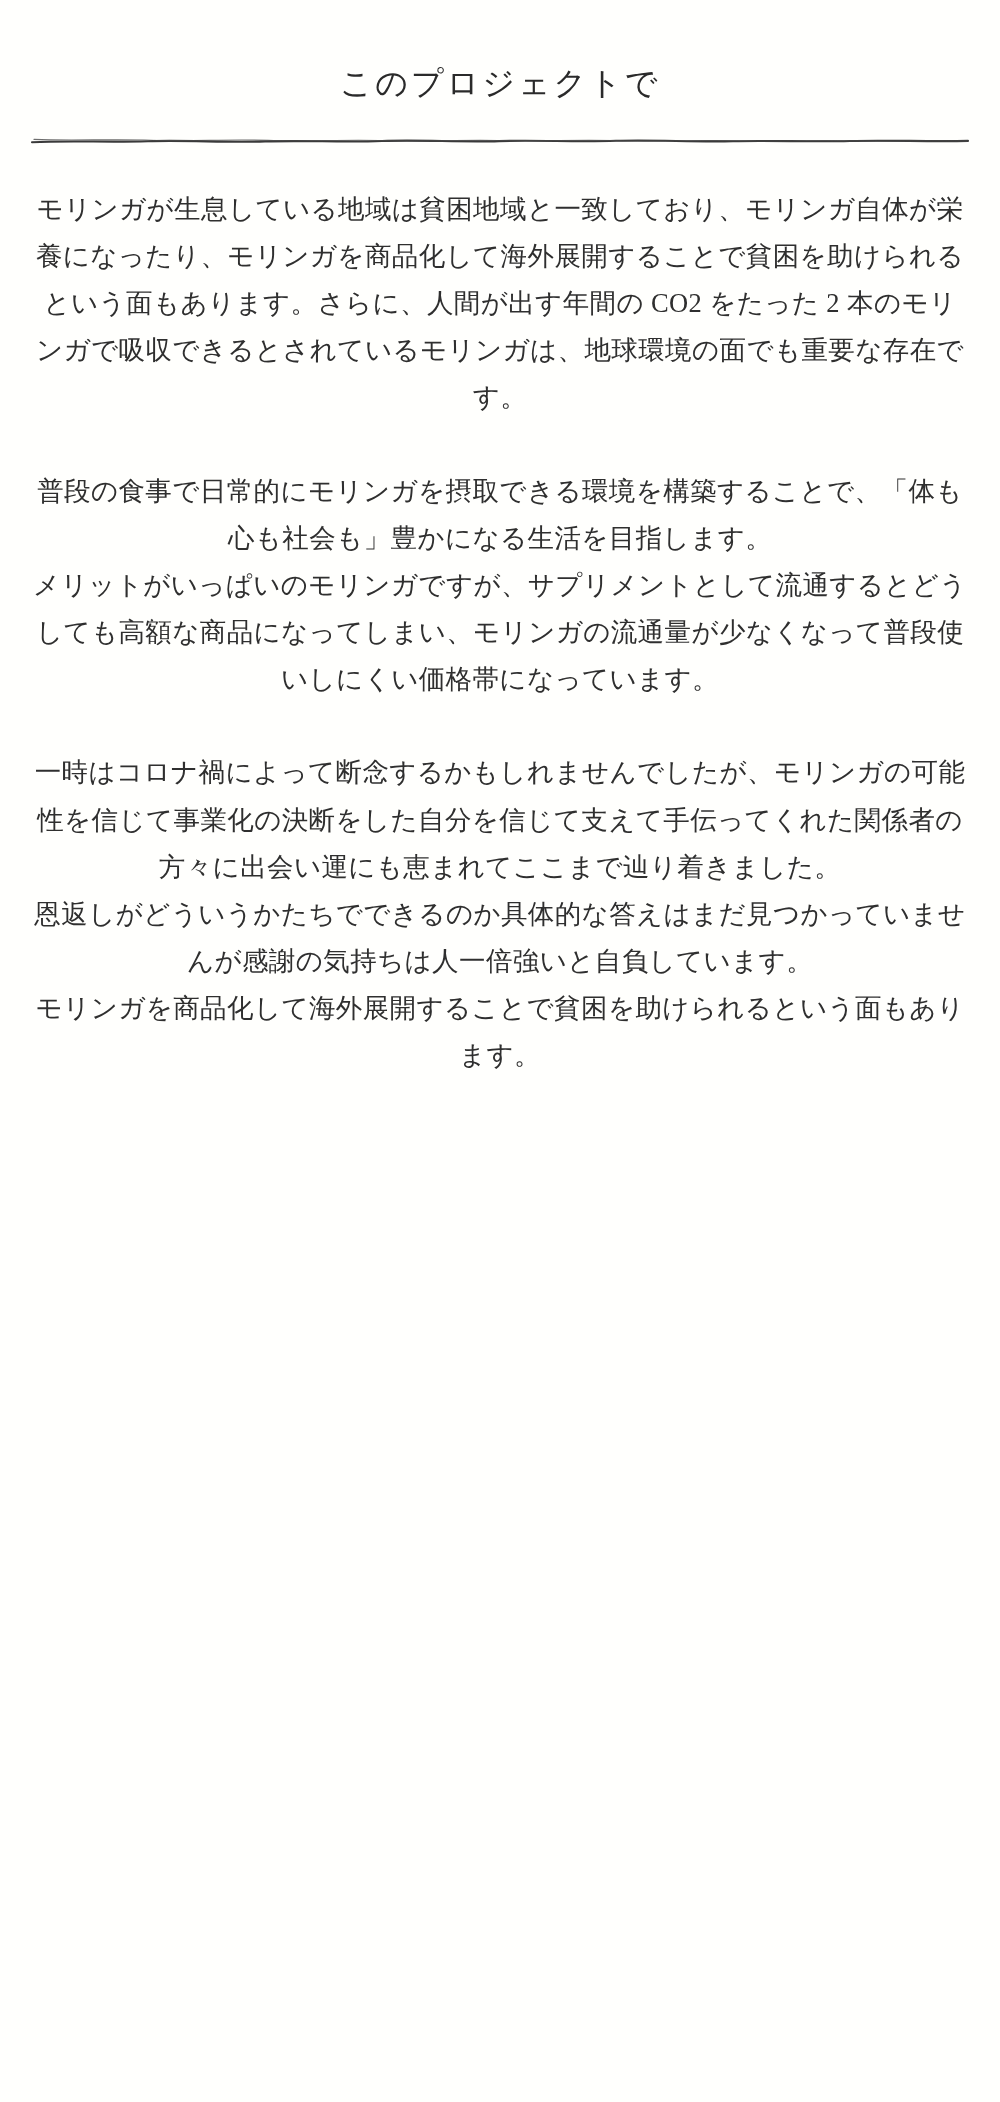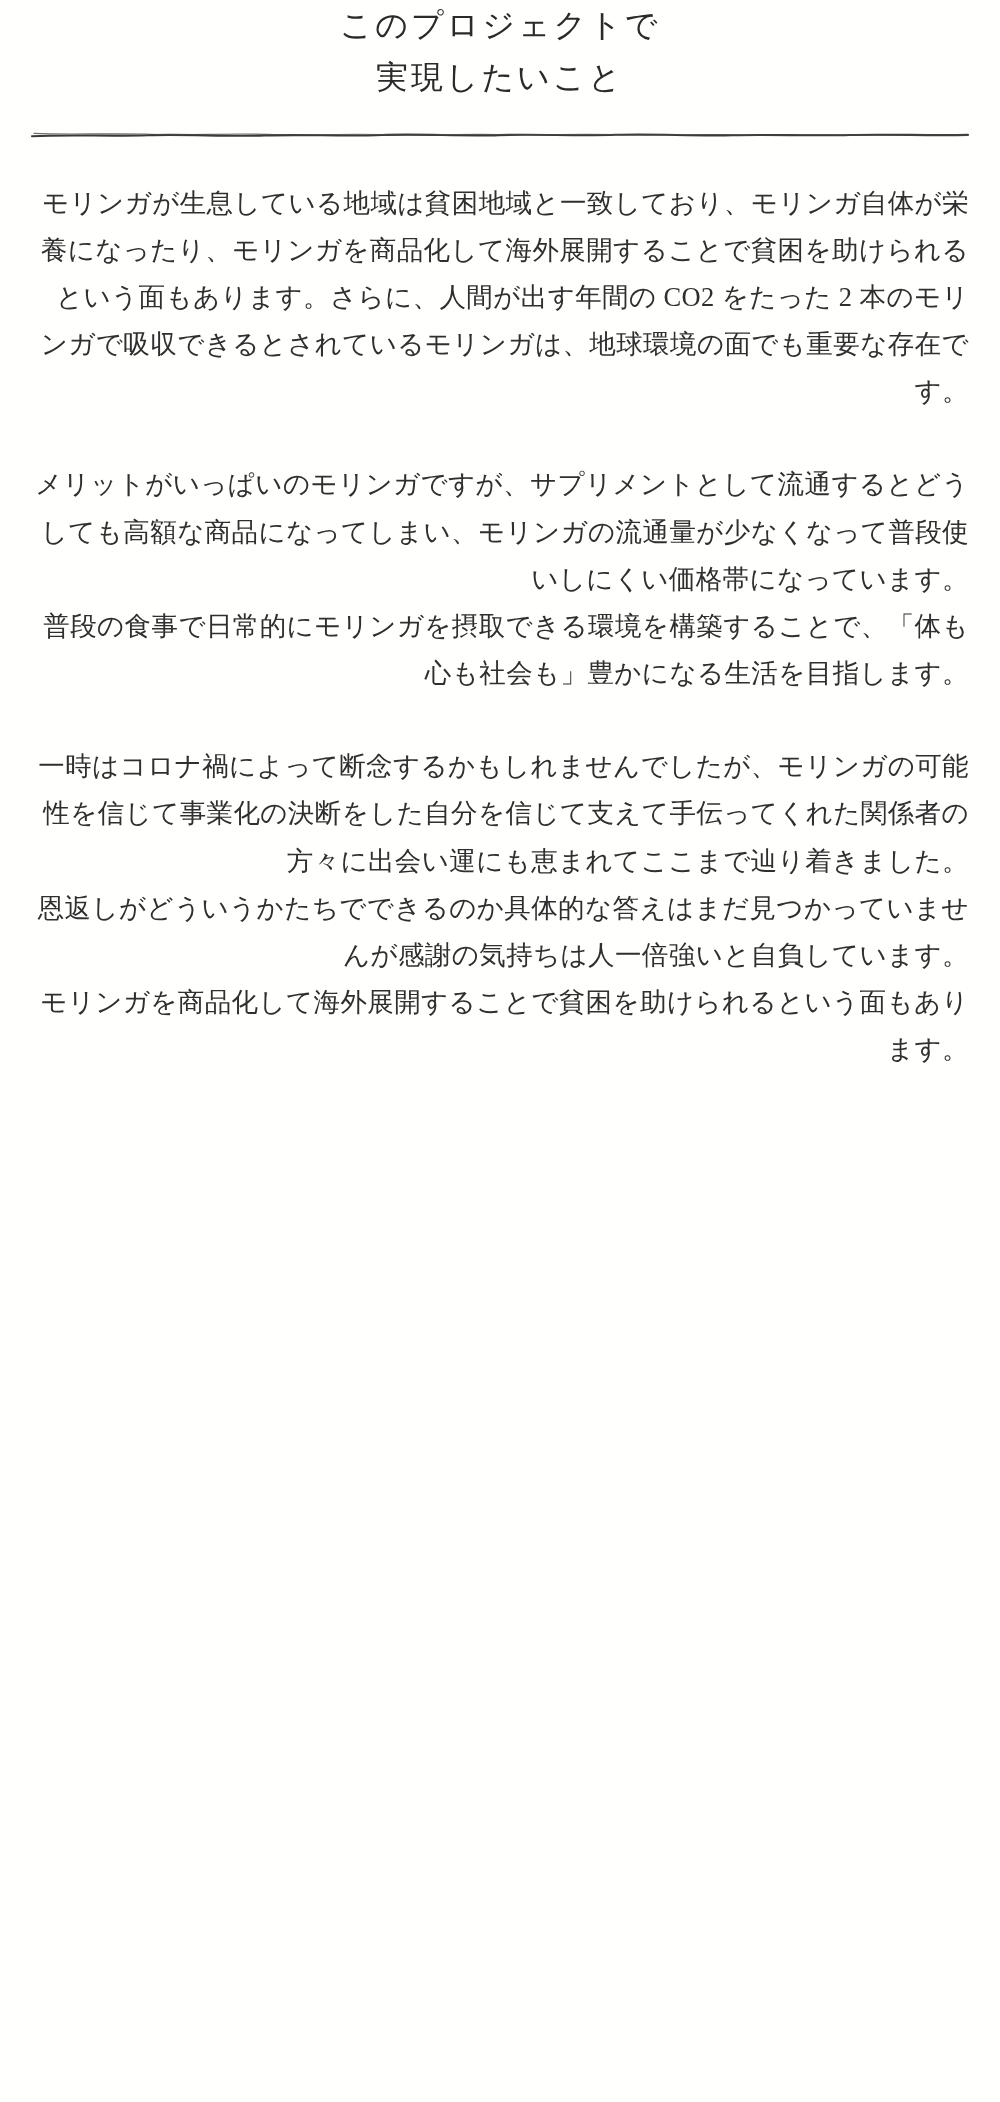--- a/index.html
+++ b/index.html
@@ -17,20 +17,21 @@
   .page {
     position: relative;
     width: 1000px;
     min-height: 2102px;
     box-sizing: border-box;
     padding: 0;
     background: #fffffd;
   }
   .heading {
     margin: 0;
+    padding-top: 58px;
     text-align: center;
     font-weight: 500;
     font-size: 32px;
     line-height: 1.62;
     letter-spacing: 0.09em;
     color: #2a2a2a;
     font-family: "Liberation Serif", "DejaVu Serif", serif;
   }
   .heading .line {
     display: block;
@@ -46,57 +47,56 @@
   }
   .body-copy {
     padding: 40px 31px 40px 31px;
   }
   .para {
     margin: 0 0 46px 0;
     font-size: 26.5px;
     line-height: 1.78;
     letter-spacing: 0.015em;
     color: #2f2f2f;
-    text-align: right;
+    text-align: center;
     font-family: "Liberation Serif", "DejaVu Serif", serif;
   }
   .para:last-child {
     margin-bottom: 0;
     margin-top: 32px;
   }
   .para .blk {
     display: block;
   }
 </style>
 </head>
 <body>
 
 <div class="page">
 
   <h1 class="heading">
     <span class="line">このプロジェクトで</span>
-    <span class="line">実現したいこと</span>
   </h1>
 
   <div class="rule-wrap">
     <svg viewBox="0 0 938 10" preserveAspectRatio="none" aria-hidden="true">
       <path d="M1,6.2 C40,4.4 78,6.6 117,5.2 C156,3.8 195,6.9 234,5.5 C273,4.1 312,6.6 351,5.0 C390,3.5 429,6.4 468,5.1 C507,3.9 546,6.2 585,4.8 C624,3.5 663,6.3 702,5.2 C741,4.2 780,6.1 819,5.0 C858,4.0 897,5.8 937,4.9" fill="none" stroke="#3a3a3a" stroke-width="2.1" stroke-linecap="round"></path>
       <path d="M3,3.4 C42,5.0 81,2.8 120,4.2 C159,5.6 198,3.0 237,4.4 C276,5.8 315,3.2 354,4.6 C393,6.0 432,3.3 471,4.5 C510,5.7 549,3.4 588,4.8 C627,6.1 666,3.6 705,4.7 C744,5.7 783,3.9 822,4.9 C861,5.9 900,4.1 936,5.1" fill="none" stroke="#4a4a4a" stroke-width="1.1" stroke-linecap="round" opacity="0.8"></path>
     </svg>
   </div>
 
   <div class="body-copy">
 
     <p class="para">
       <span class="blk">モリンガが生息している地域は貧困地域と一致しており、モリンガ自体が栄養になったり、モリンガを商品化して海外展開することで貧困を助けられるという面もあります。さらに、人間が出す年間の CO2 をたった 2 本のモリンガで吸収できるとされているモリンガは、地球環境の面でも重要な存在です。</span>
     </p>
 
     <p class="para">
+      <span class="blk">普段の食事で日常的にモリンガを摂取できる環境を構築することで、「体も心も社会も」豊かになる生活を目指します。</span>
       <span class="blk">メリットがいっぱいのモリンガですが、サプリメントとして流通するとどうしても高額な商品になってしまい、モリンガの流通量が少なくなって普段使いしにくい価格帯になっています。</span>
-      <span class="blk">普段の食事で日常的にモリンガを摂取できる環境を構築することで、「体も心も社会も」豊かになる生活を目指します。</span>
     </p>
 
     <p class="para">
       <span class="blk">一時はコロナ禍によって断念するかもしれませんでしたが、モリンガの可能性を信じて事業化の決断をした自分を信じて支えて手伝ってくれた関係者の方々に出会い運にも恵まれてここまで辿り着きました。</span>
       <span class="blk">恩返しがどういうかたちでできるのか具体的な答えはまだ見つかっていませんが感謝の気持ちは人一倍強いと自負しています。</span>
       <span class="blk">モリンガを商品化して海外展開することで貧困を助けられるという面もあります。</span>
     </p>
 
   </div>
 </div>

